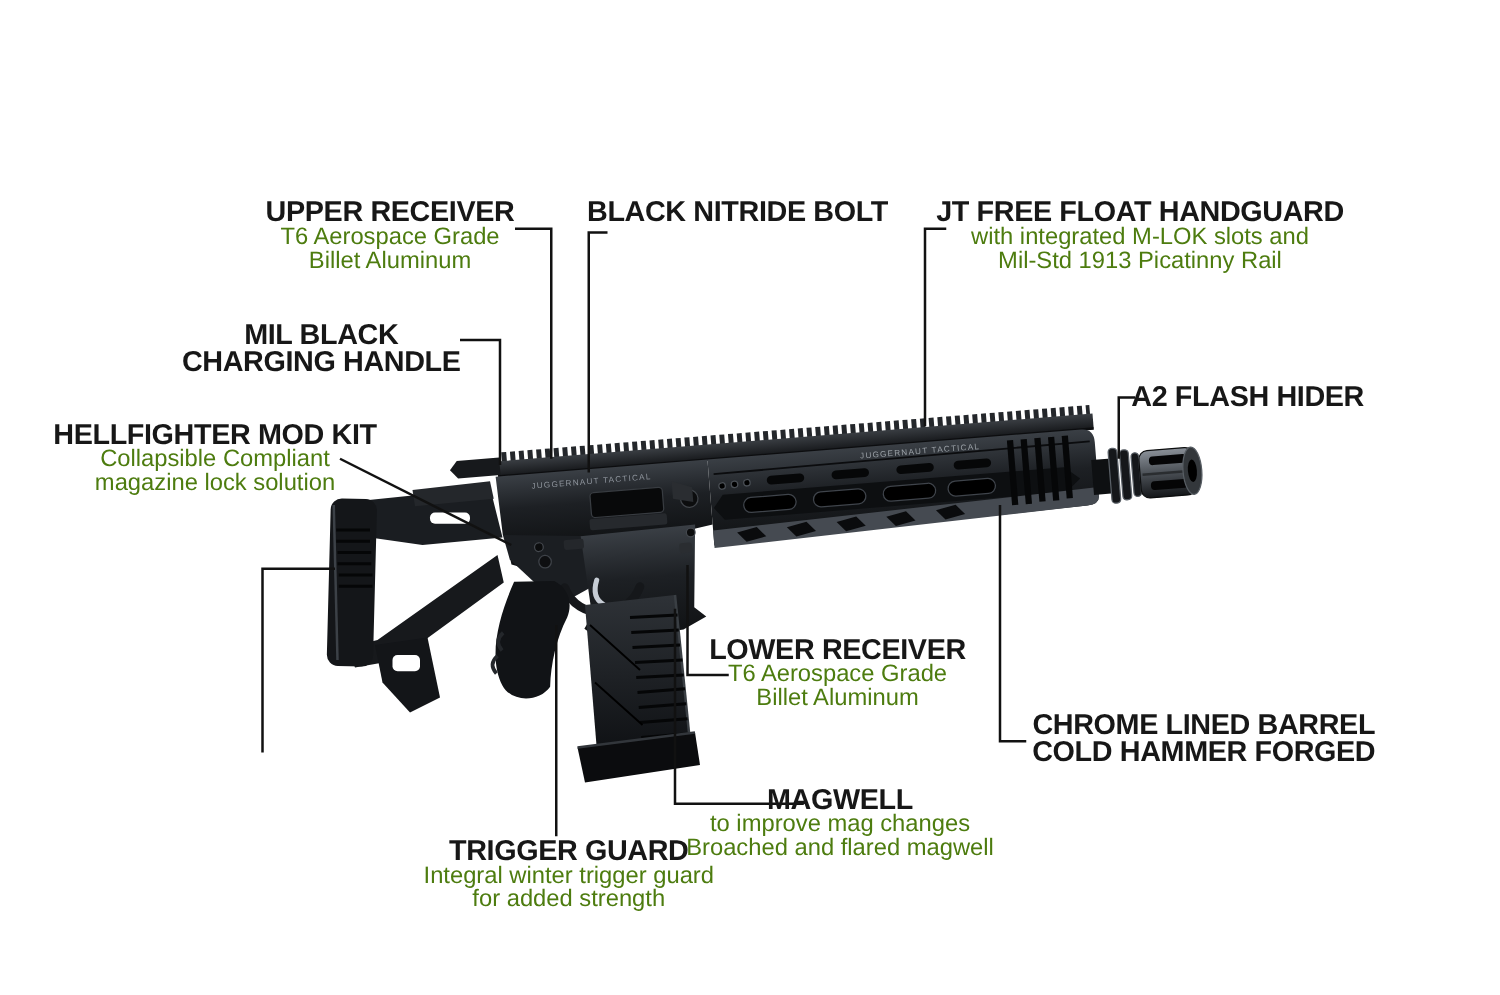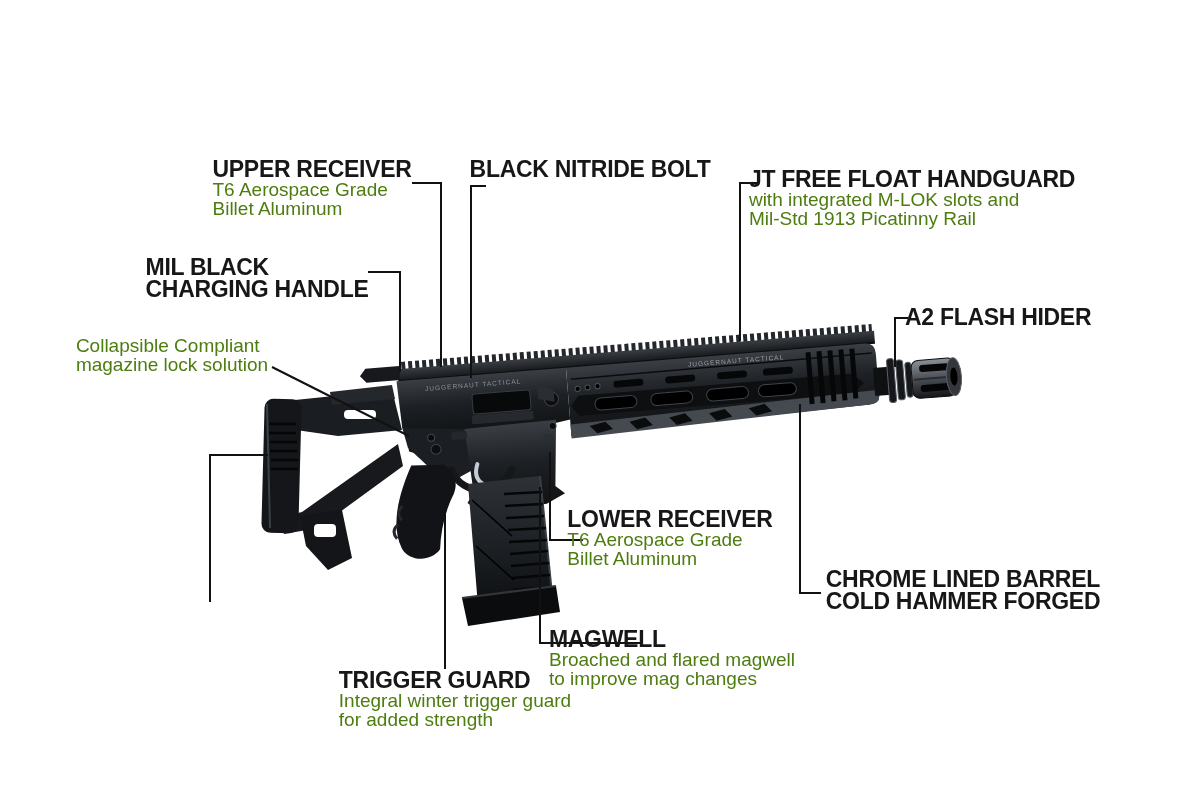--- a/index.html
+++ b/index.html
@@ -1,20 +1,20 @@
 <!DOCTYPE html>
 <html><head>
 <meta charset="utf-8">
 <style>
   html,body{margin:0;padding:0;background:#e8e8e8;}
   .stage{position:relative;width:1200px;height:796px;background:#ffffff;overflow:hidden;
          font-family:"Liberation Sans",sans-serif;}
   .gun-svg{position:absolute;left:0;top:0;width:1200px;height:796px;}
   .callout{position:absolute;color:#1b1b1b;}
-  .callout.center{transform:translateX(-50%);}
+  .callout.center{transform:translateX(-50%);text-align:center;}
   .c-title{font-family:"Liberation Sans",sans-serif;font-weight:800;font-size:23px;
            line-height:22px;letter-spacing:-0.3px;color:#171717;white-space:nowrap;}
   .c-sub{font-family:"Liberation Sans",sans-serif;font-weight:400;font-size:19px;
          line-height:19px;color:#4d7c0f;white-space:nowrap;}
 </style>
 </head>
 <body>
 
 <div class="stage">
 
@@ -154,32 +154,33 @@
   <div class="callout center" style="left:312px;top:158px">
     <div class="c-title">UPPER RECEIVER</div>
     <div class="c-sub">T6 Aerospace Grade</div>
     <div class="c-sub">Billet Aluminum</div>
   </div>
 
   <div class="callout center" style="left:590px;top:158px">
     <div class="c-title">BLACK NITRIDE BOLT</div>
   </div>
 
-  <div class="callout center" style="left:912px;top:168px">
+  <div class="callout center" style="left:912px;top:158px">
     <div class="c-title">JT FREE FLOAT HANDGUARD</div>
     <div class="c-sub">with integrated M-LOK slots and</div>
     <div class="c-sub">Mil-Std 1913 Picatinny Rail</div>
   </div>
 
   <div class="callout center" style="left:257px;top:256px">
     <div class="c-title">MIL BLACK</div>
     <div class="c-title">CHARGING HANDLE</div>
   </div>
 
   <div class="callout center" style="left:172px;top:336px">
+    <div class="c-title">HELLFIGHTER MOD KIT</div>
     <div class="c-sub">Collapsible Compliant</div>
     <div class="c-sub">magazine lock solution</div>
   </div>
 
   <div class="callout" style="left:905px;top:306px">
     <div class="c-title">A2 FLASH HIDER</div>
   </div>
 
   <div class="callout center" style="left:670px;top:508px">
     <div class="c-title">LOWER RECEIVER</div>
@@ -188,22 +189,22 @@
   </div>
 
   <div class="callout center" style="left:963px;top:568px">
     <div class="c-title">CHROME LINED BARREL</div>
     <div class="c-title">COLD HAMMER FORGED</div>
   </div>
 
 
   <div class="callout center" style="left:672px;top:628px">
     <div class="c-title">MAGWELL</div>
+    <div class="c-sub">to improve mag changes</div>
     <div class="c-sub">Broached and flared magwell</div>
-    <div class="c-sub">to improve mag changes</div>
   </div>
 
   <div class="callout center" style="left:455px;top:669px">
     <div class="c-title">TRIGGER GUARD</div>
     <div class="c-sub">Integral winter trigger guard</div>
     <div class="c-sub">for added strength</div>
   </div>
 
 </div>
 

